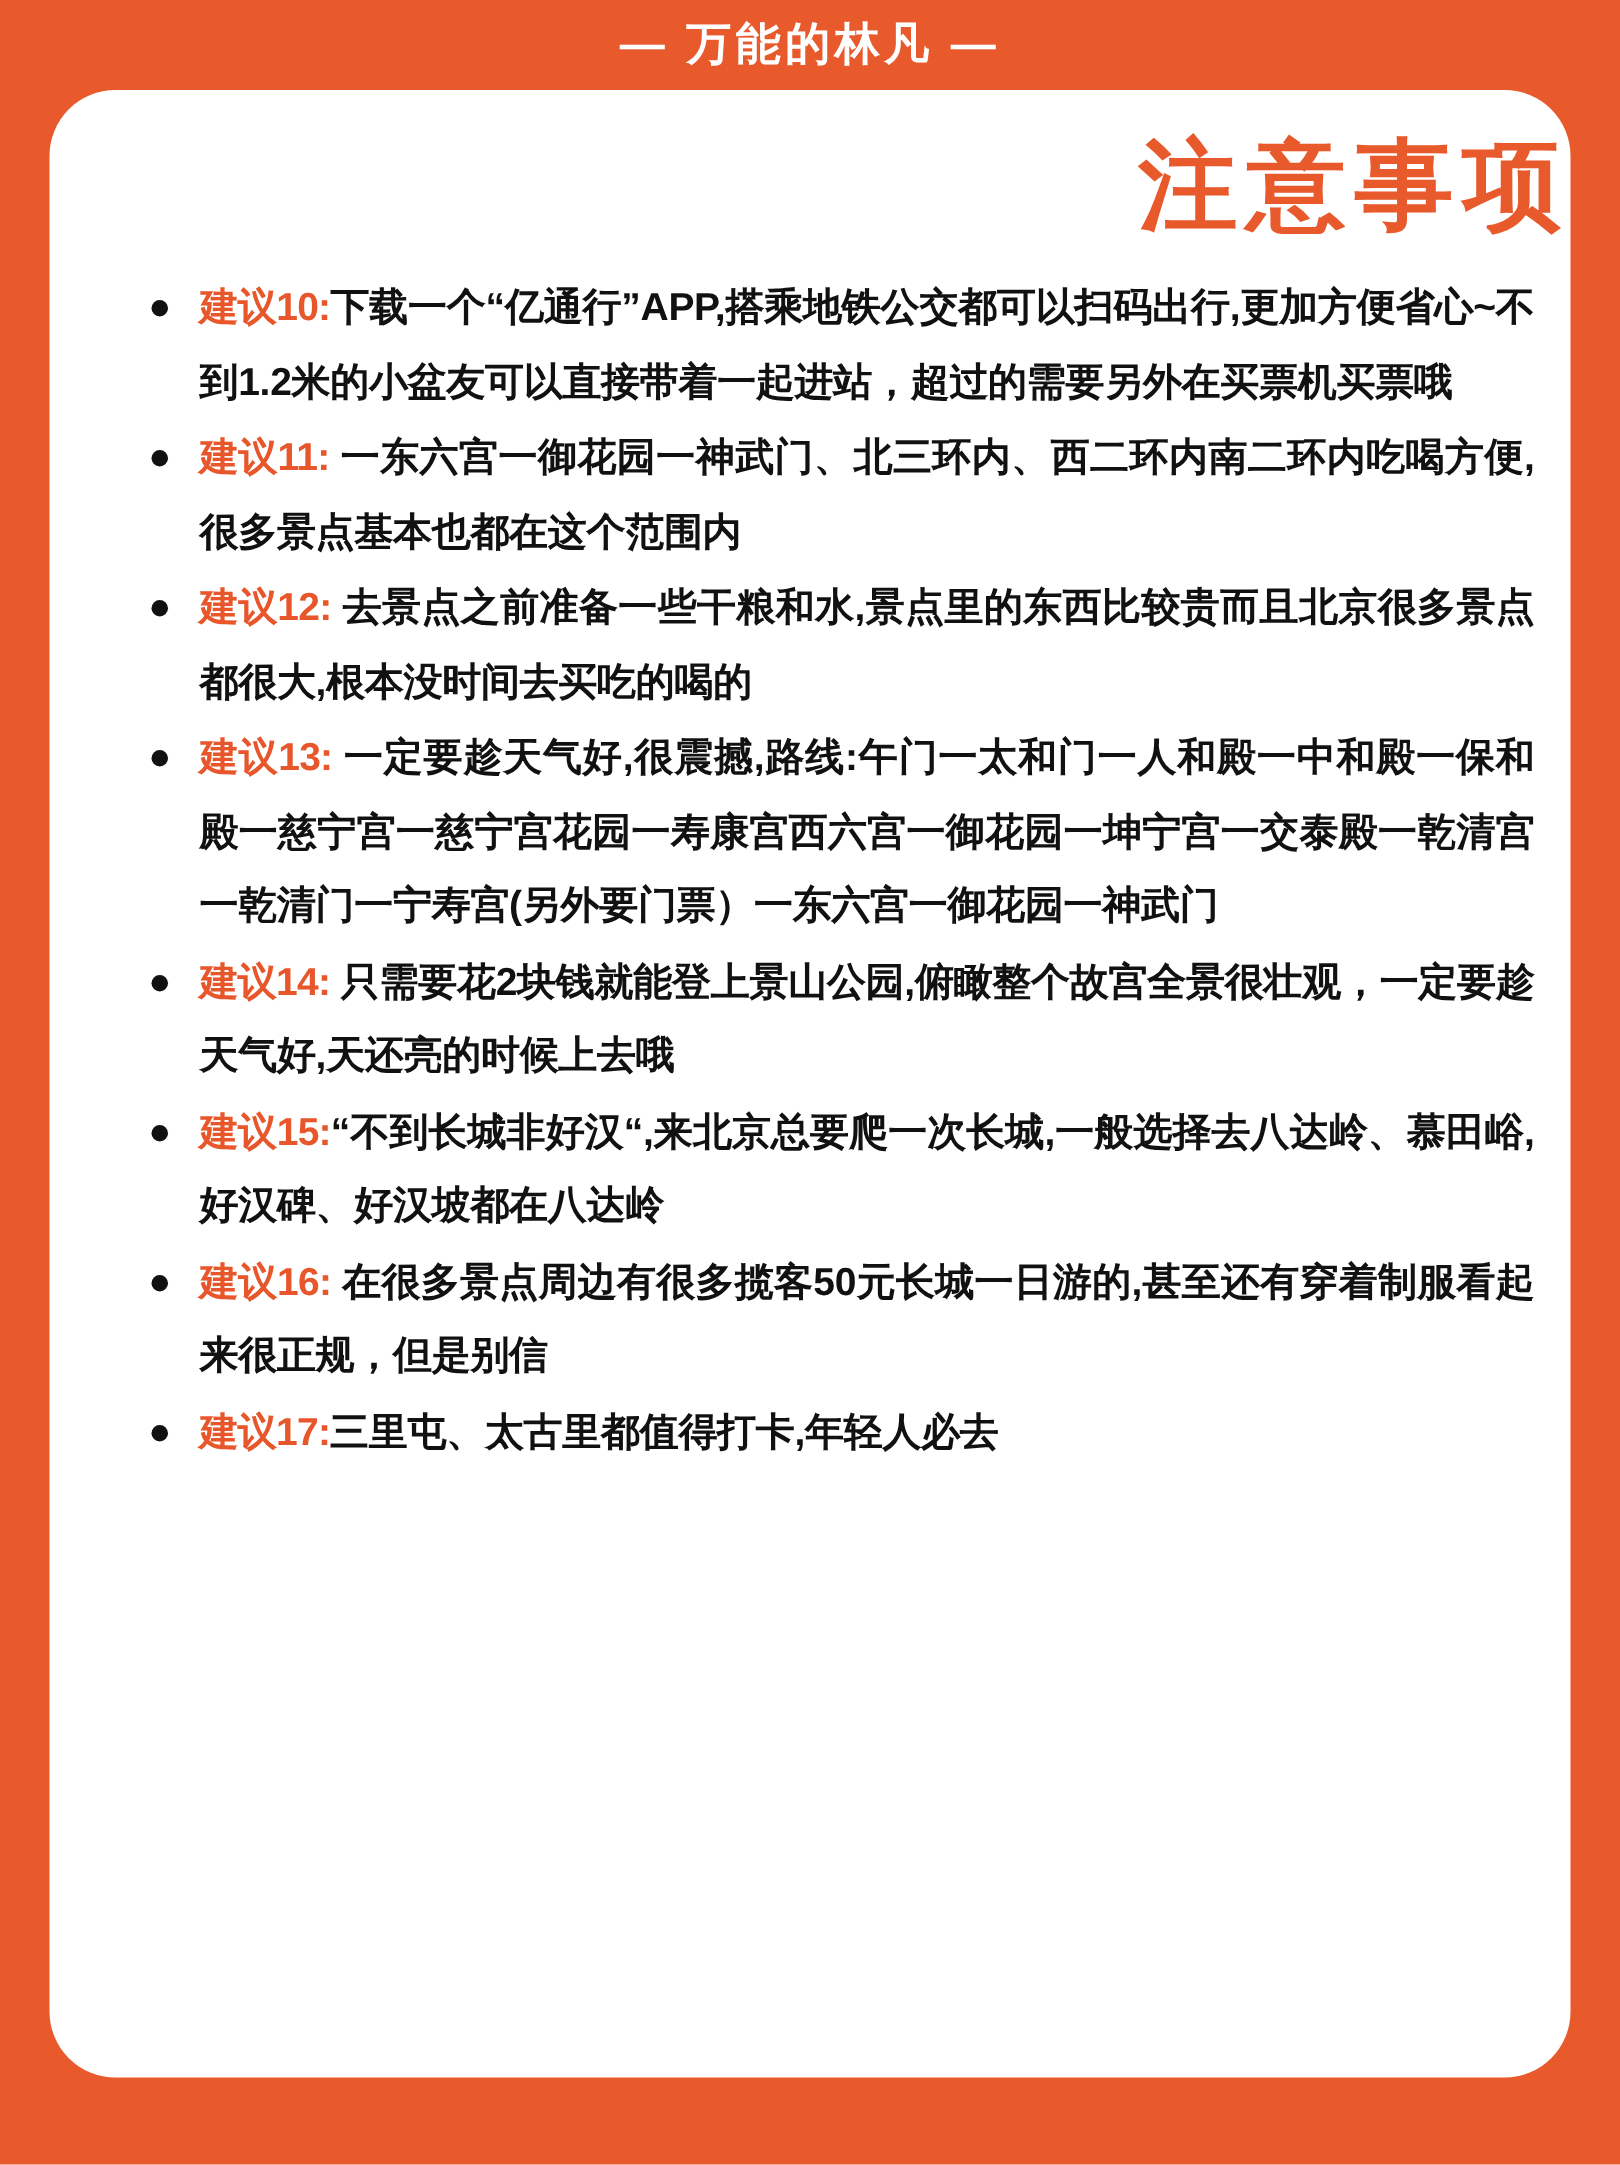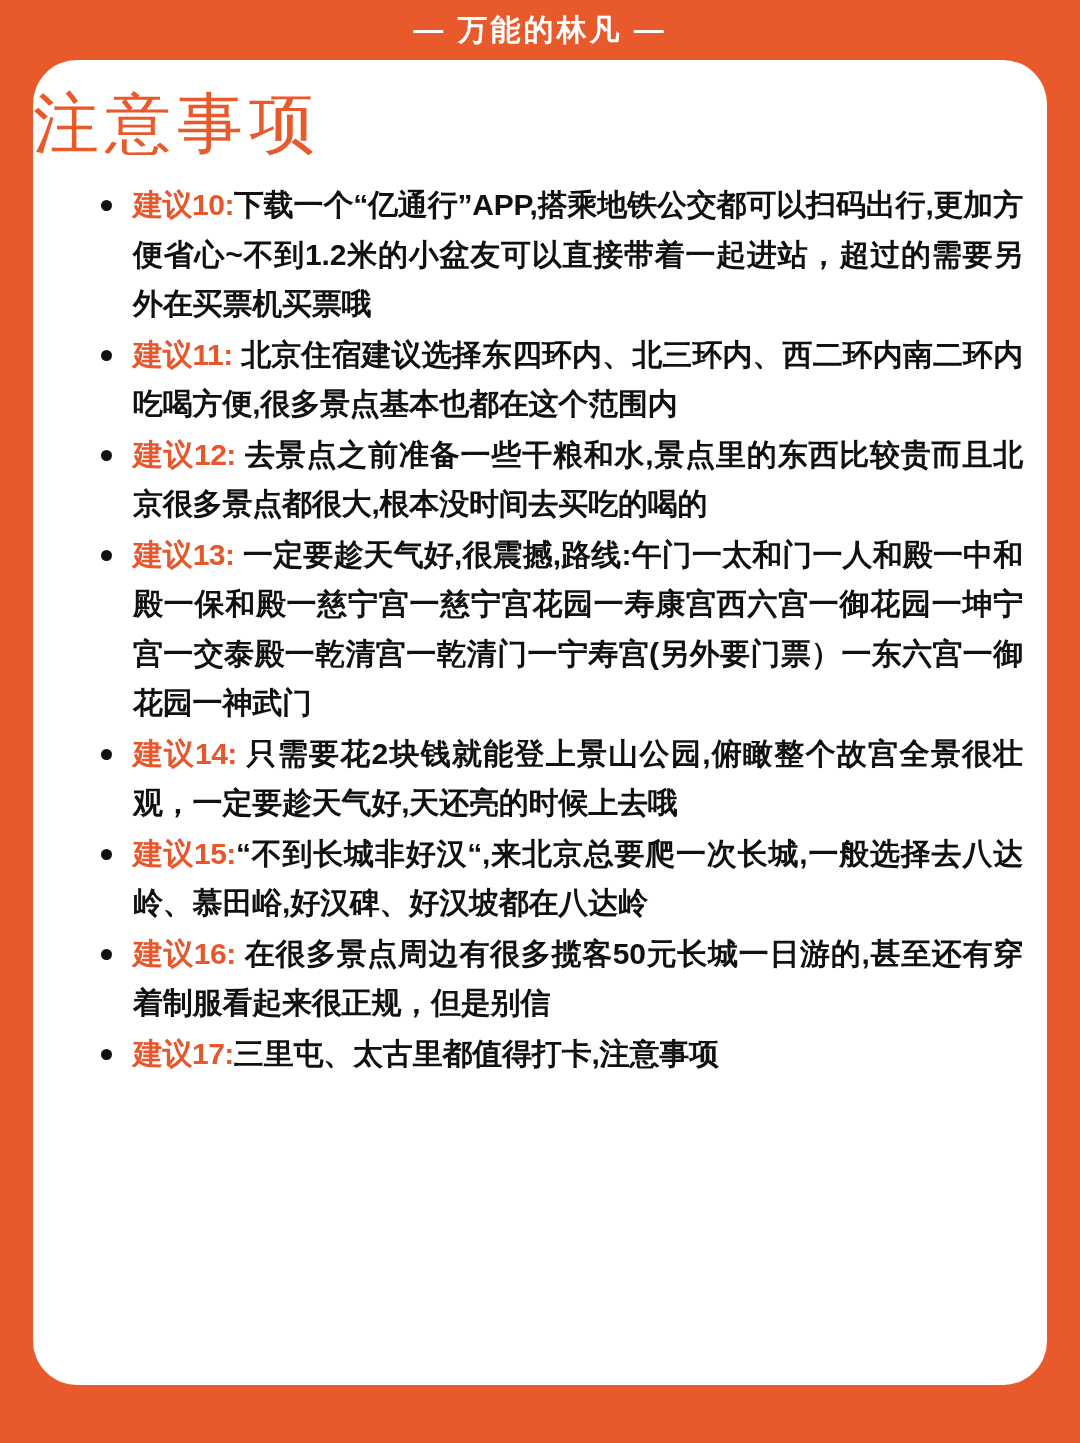--- a/index.html
+++ b/index.html
@@ -42,41 +42,41 @@
     left: 33px;
     top: 60px;
     width: 1014px;
     height: 1325px;
     background: #FFFFFF;
     border-radius: 44px;
     overflow: hidden;
   }
 
   #page-title {
-    text-align: left;
+    text-align: right;
     color: #E85A2C;
     font-size: 66px;
-    font-weight: 400;
+    font-weight: 700;
     letter-spacing: 6px;
     line-height: 1;
     margin-top: 30px;
     margin-bottom: 24px;
     white-space: nowrap;
   }
 
   
   #tips-list {
     list-style: none;
     padding: 0 24px 0 60px;
     margin: 0;
   }
 
   .tip-item {
     position: relative;
-    font-size: 30px;
+    font-size: 26px;
     font-weight: 700;
     color: #111111;
     line-height: 49.5px;
     letter-spacing: -0.2px;
     text-align: justify;
     text-justify: inter-character;
     margin-bottom: 1px;
     padding-left: 40px;
     word-break: break-all;
   }
@@ -107,22 +107,22 @@
 <div id="banner">
   <span id="banner-text">— 万能的林凡 —</span>
 </div>
 
 <div id="card">
 
   <h1 id="page-title">注意事项</h1>
 
   <ul id="tips-list">
       <li class="tip-item"><span class="tip-bullet"></span><span class="tip-label">建议10:</span><span class="tip-body">下载一个“亿通行”APP,搭乘地铁公交都可以扫码出行,更加方便省心~不到1.2米的小盆友可以直接带着一起进站，超过的需要另外在买票机买票哦</span></li>
-      <li class="tip-item"><span class="tip-bullet"></span><span class="tip-label">建议11:</span><span class="tip-body"> 北京住宿建议选择东四环内、北三环内、西二环内南二环内吃喝方便,很多景点基本也都在这个范围内</span></li>
+      <li class="tip-item"><span class="tip-bullet"></span><span class="tip-label">建议11:</span><span class="tip-body"> 一东六宫一御花园一神武门、北三环内、西二环内南二环内吃喝方便,很多景点基本也都在这个范围内</span></li>
       <li class="tip-item"><span class="tip-bullet"></span><span class="tip-label">建议12:</span><span class="tip-body"> 去景点之前准备一些干粮和水,景点里的东西比较贵而且北京很多景点都很大,根本没时间去买吃的喝的</span></li>
       <li class="tip-item"><span class="tip-bullet"></span><span class="tip-label">建议13:</span><span class="tip-body"> 一定要趁天气好,很震撼,路线:午门一太和门一人和殿一中和殿一保和殿一慈宁宫一慈宁宫花园一寿康宫西六宫一御花园一坤宁宫一交泰殿一乾清宫一乾清门一宁寿宫(另外要门票）一东六宫一御花园一神武门</span></li>
       <li class="tip-item"><span class="tip-bullet"></span><span class="tip-label">建议14:</span><span class="tip-body"> 只需要花2块钱就能登上景山公园,俯瞰整个故宫全景很壮观，一定要趁天气好,天还亮的时候上去哦</span></li>
       <li class="tip-item"><span class="tip-bullet"></span><span class="tip-label">建议15:</span><span class="tip-body">“不到长城非好汉“,来北京总要爬一次长城,一般选择去八达岭、慕田峪,好汉碑、好汉坡都在八达岭</span></li>
       <li class="tip-item"><span class="tip-bullet"></span><span class="tip-label">建议16:</span><span class="tip-body"> 在很多景点周边有很多揽客50元长城一日游的,甚至还有穿着制服看起来很正规，但是别信</span></li>
-      <li class="tip-item"><span class="tip-bullet"></span><span class="tip-label">建议17:</span><span class="tip-body">三里屯、太古里都值得打卡,注意事项</span></li>
+      <li class="tip-item"><span class="tip-bullet"></span><span class="tip-label">建议17:</span><span class="tip-body">三里屯、太古里都值得打卡,年轻人必去</span></li>
     </ul>
 
 </div>
 
 </body></html>

